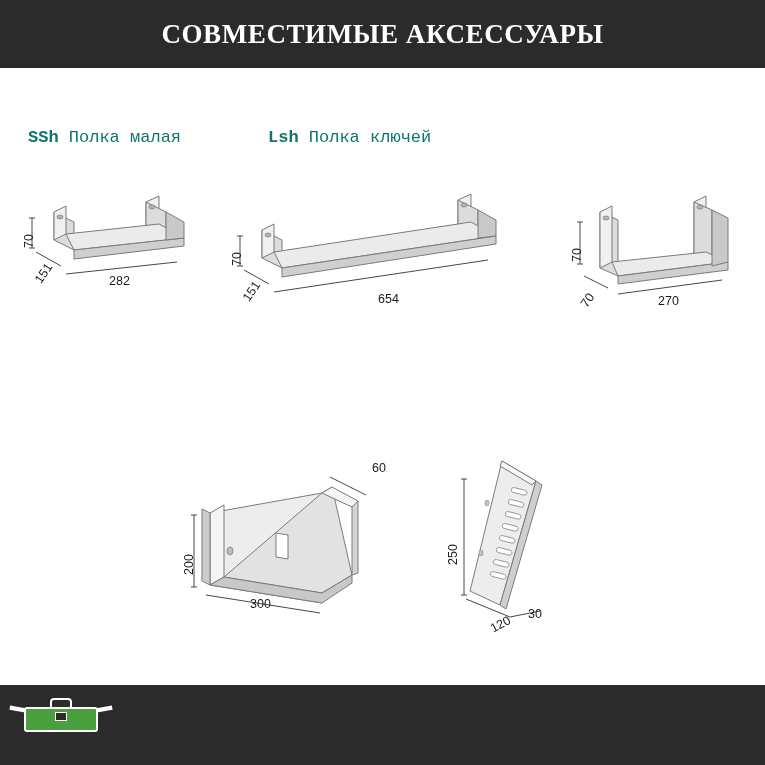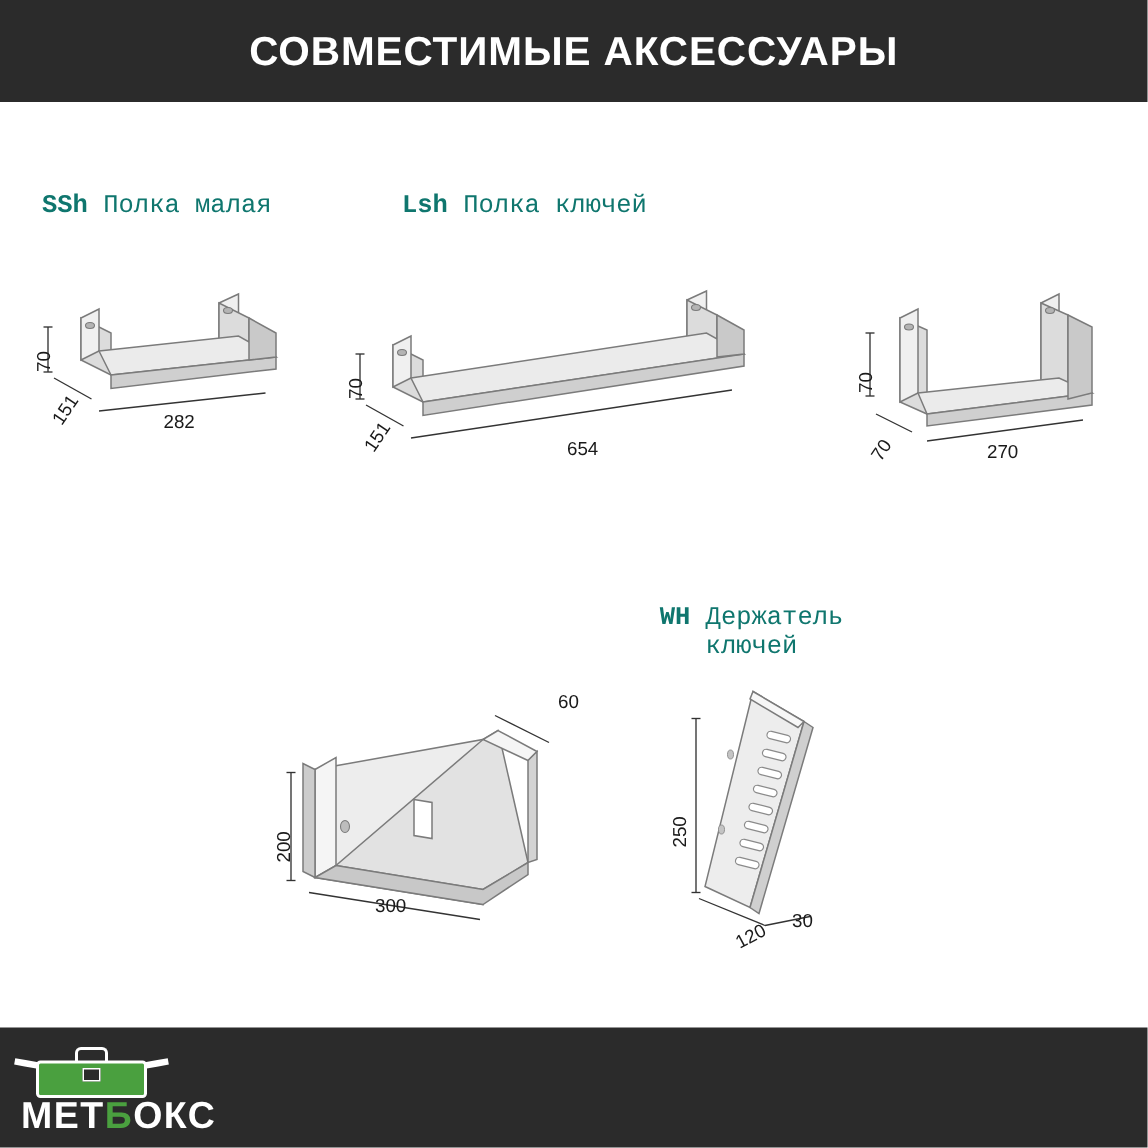--- a/index.html
+++ b/index.html
@@ -31,21 +31,21 @@
     display: flex;
     align-items: center;
     justify-content: center;
   }
   .header-title {
     color: #ffffff;
     font-size: 27px;
     font-weight: bold;
     letter-spacing: 0.6px;
     text-align: center;
-    font-family: Liberation Sans, sans-serif;
+    font-family: Liberation Serif, serif;
   }
   
   .footer {
     position: absolute;
     left: 0;
     bottom: 0;
     width: 765px;
     height: 80px;
     background: #2b2b2b;
     display: flex;
@@ -278,28 +278,20 @@
       <line x1="11" y1="60" x2="17" y2="60" stroke="#333" stroke-width="0.9"></line>
       <line x1="11" y1="132" x2="17" y2="132" stroke="#333" stroke-width="0.9"></line>
 
       <line x1="26" y1="140" x2="140" y2="158" stroke="#333" stroke-width="0.9"></line>
     </svg>
     <div class="dim rot" style="left:2px; top:120px;">200</div>
     <div class="dim" style="left:192px; top:6px;">60</div>
     <div class="dim" style="left:70px; top:142px;">300</div>
   </div>
 
-  <div class="item center" style="left:412px; top:403px; width:178px;">
-    <div class="item-caption">
-      <span class="code">WH</span>
-      <span>Держатель</span>
-      <br>
-      <span>ключей</span>
-    </div>
-  </div>
   <div class="art" style="left:440px; top:455px; width:140px; height:175px;">
     <svg width="140" height="175" viewBox="0 0 140 175">
 
       <polygon points="62,6 96,26 60,150 30,136" fill="#ededed" stroke="#7b7b7b" stroke-width="1"></polygon>
 
       <polygon points="96,26 102,30 66,154 60,150" fill="#cfcfcf" stroke="#7b7b7b" stroke-width="1"></polygon>
 
       <polygon points="62,6 96,26 92,30 60,11" fill="#f7f7f7" stroke="#7b7b7b" stroke-width="1"></polygon>
 
       <g fill="#ffffff" stroke="#8a8a8a" stroke-width="0.8">
@@ -334,19 +326,16 @@
         <path d="M6 2 L11 7 L8 10 L3 5 Z M8 10 L24 26 L27 23 L11 7 Z" fill="#ffffff"></path>
       </svg>
       <svg class="logo-wrench2" viewBox="0 0 30 30">
         <path d="M6 2 L11 7 L8 10 L3 5 Z M8 10 L24 26 L27 23 L11 7 Z" fill="#ffffff"></path>
       </svg>
       <div class="logo-toolbox">
         <div class="tb-handle"></div>
         <div class="tb-body"></div>
         <div class="tb-latch"></div>
       </div>
-      <div class="logo-text">
-        <span>МЕТ</span><span class="accent">Б</span><span>ОКС</span>
-      </div>
     </div>
   </div>
 
 </div>
 
 </body></html>

